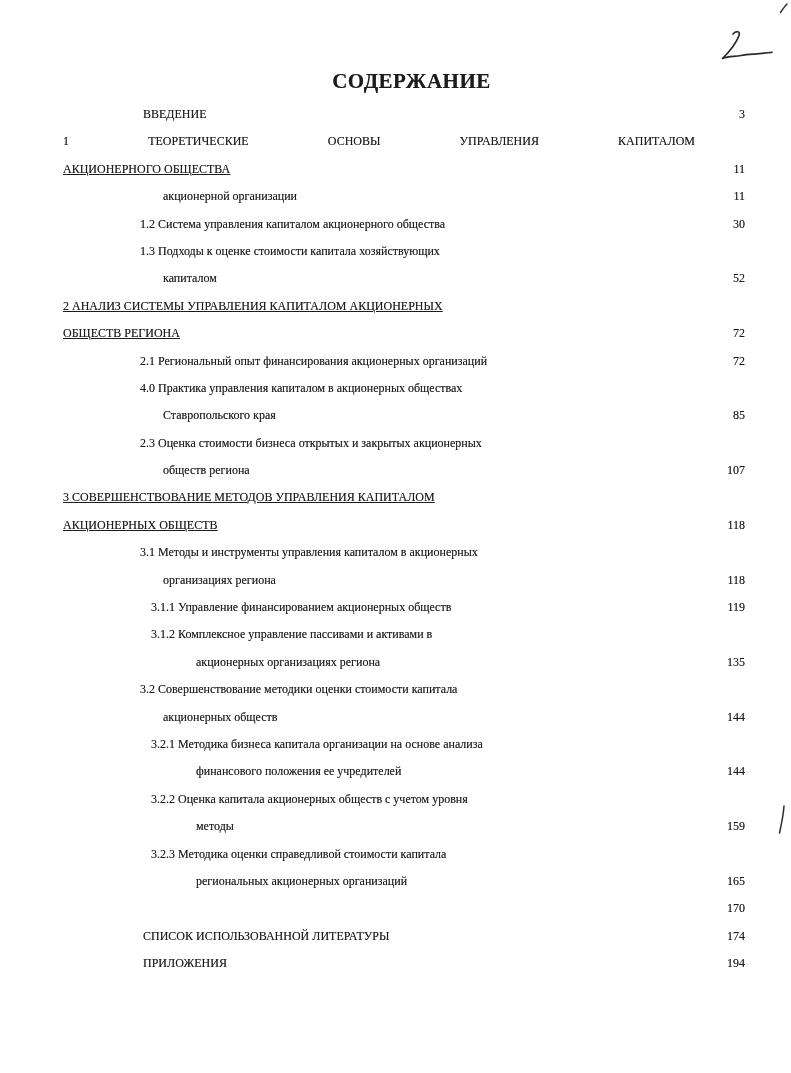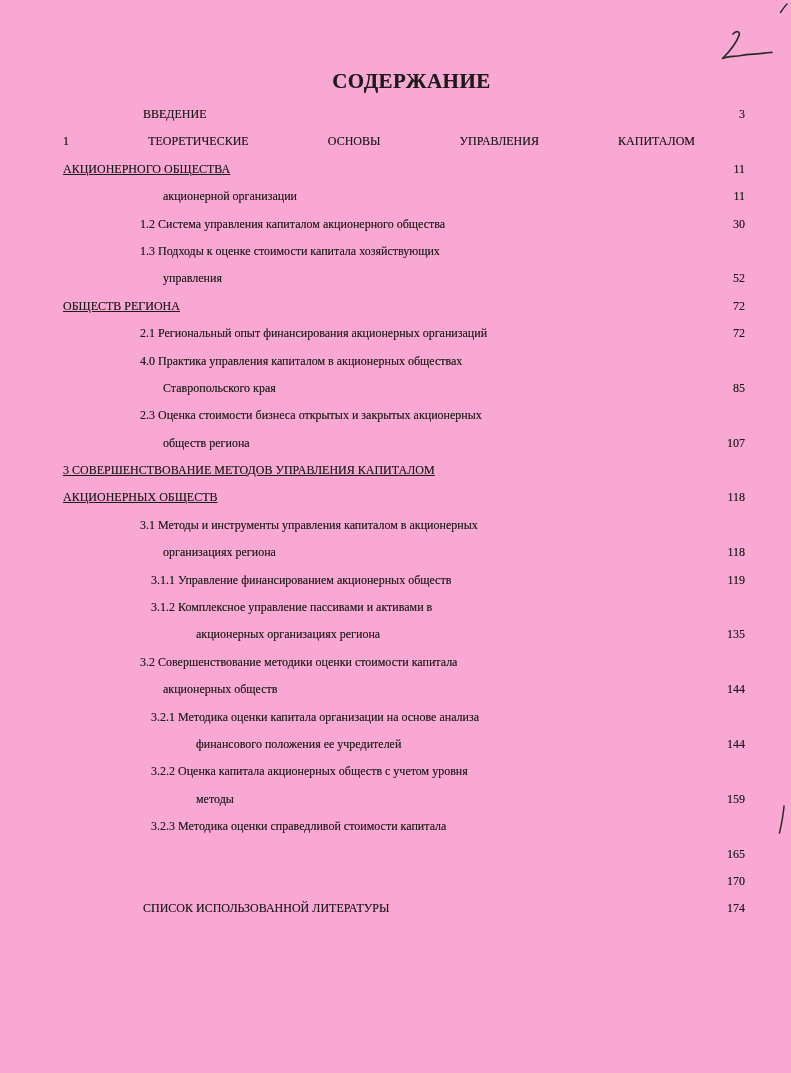--- a/index.html
+++ b/index.html
@@ -1,20 +1,20 @@
 <!DOCTYPE html>
 <html><head>
 <meta charset="utf-8">
 <style>
   html, body { margin: 0; padding: 0; background: #e8e8e8; }
   .page {
     position: relative;
     width: 791px;
     height: 1073px;
-    background: #f9a8d4;
+    background: #ffffff;
     overflow: hidden;
     font-family: "Liberation Serif", "DejaVu Serif", serif;
     color: #1d1c1a;
   }
   .doc-title {
     position: absolute;
     top: 68px;
     left: 16px;
     width: 791px;
     text-align: center;
@@ -87,22 +87,26 @@
     </div>
       <div class="toc-line lvl-sub1">
       <span class="txt">1.2 Система управления капиталом акционерного общества</span>
       <span class="pg">30</span>
     </div>
       <div class="toc-line lvl-sub1">
       <span class="txt">1.3 Подходы к оценке стоимости капитала хозяйствующих</span>
       <span class="pg"></span>
     </div>
       <div class="toc-line lvl-cont1">
-      <span class="txt">управления</span>
+      <span class="txt">капиталом</span>
       <span class="pg">52</span>
+    </div>
+      <div class="toc-line lvl-chapter">
+      <span class="txt">2 АНАЛИЗ СИСТЕМЫ УПРАВЛЕНИЯ КАПИТАЛОМ АКЦИОНЕРНЫХ</span>
+      <span class="pg"></span>
     </div>
       <div class="toc-line lvl-chapter">
       <span class="txt">ОБЩЕСТВ РЕГИОНА</span>
       <span class="pg">72</span>
     </div>
       <div class="toc-line lvl-sub1">
       <span class="txt">2.1 Региональный опыт финансирования акционерных организаций</span>
       <span class="pg">72</span>
     </div>
       <div class="toc-line lvl-sub1">
@@ -151,49 +155,54 @@
     </div>
       <div class="toc-line lvl-sub1">
       <span class="txt">3.2  Совершенствование методики оценки стоимости капитала</span>
       <span class="pg"></span>
     </div>
       <div class="toc-line lvl-cont1">
       <span class="txt">акционерных обществ</span>
       <span class="pg">144</span>
     </div>
       <div class="toc-line lvl-sub2">
-      <span class="txt">3.2.1 Методика оценки капитала организации на основе анализа</span>
+      <span class="txt">3.2.1 Методика бизнеса капитала организации на основе анализа</span>
       <span class="pg"></span>
     </div>
       <div class="toc-line lvl-cont2">
       <span class="txt">финансового положения ее учредителей</span>
       <span class="pg">144</span>
     </div>
       <div class="toc-line lvl-sub2">
       <span class="txt">3.2.2 Оценка капитала акционерных обществ с учетом уровня</span>
       <span class="pg"></span>
     </div>
       <div class="toc-line lvl-cont2">
       <span class="txt">методы</span>
       <span class="pg">159</span>
     </div>
       <div class="toc-line lvl-sub2">
       <span class="txt">3.2.3 Методика оценки справедливой стоимости капитала</span>
       <span class="pg"></span>
     </div>
       <div class="toc-line lvl-cont2">
+      <span class="txt">региональных акционерных организаций</span>
       <span class="pg">165</span>
     </div>
       <div class="toc-line lvl-top">
       <span class="pg">170</span>
     </div>
       <div class="toc-line lvl-top">
       <span class="txt">СПИСОК ИСПОЛЬЗОВАННОЙ ЛИТЕРАТУРЫ</span>
       <span class="pg">174</span>
     </div>
+      <div class="toc-line lvl-top">
+      <span class="txt">ПРИЛОЖЕНИЯ</span>
+      <span class="pg">194</span>
+    </div>
     </div>
 
   <svg class="ink" viewBox="0 0 791 1073" xmlns="http://www.w3.org/2000/svg">
 
     <path d="M 787 4 Q 784.5 6.5 780.5 12.5" fill="none" stroke="#2b2b29" stroke-width="1.4" stroke-linecap="round"></path>
 
     <path d="M 733 34 C 736 30.5 740.5 31 739 35.5 C 736.5 42.5 730 51 722.5 58.5
              C 729 55.5 734 57 741 55.5 C 749 53.8 757 54.5 764 53.2 C 767.5 52.6 770.5 52.4 772 52.3" fill="none" stroke="#2b2b29" stroke-width="1.7" stroke-linecap="round" stroke-linejoin="round"></path>
 
     <path d="M 784 806 C 783.5 814 781.5 824 779.5 833" fill="none" stroke="#2b2b29" stroke-width="1.5" stroke-linecap="round"></path>

